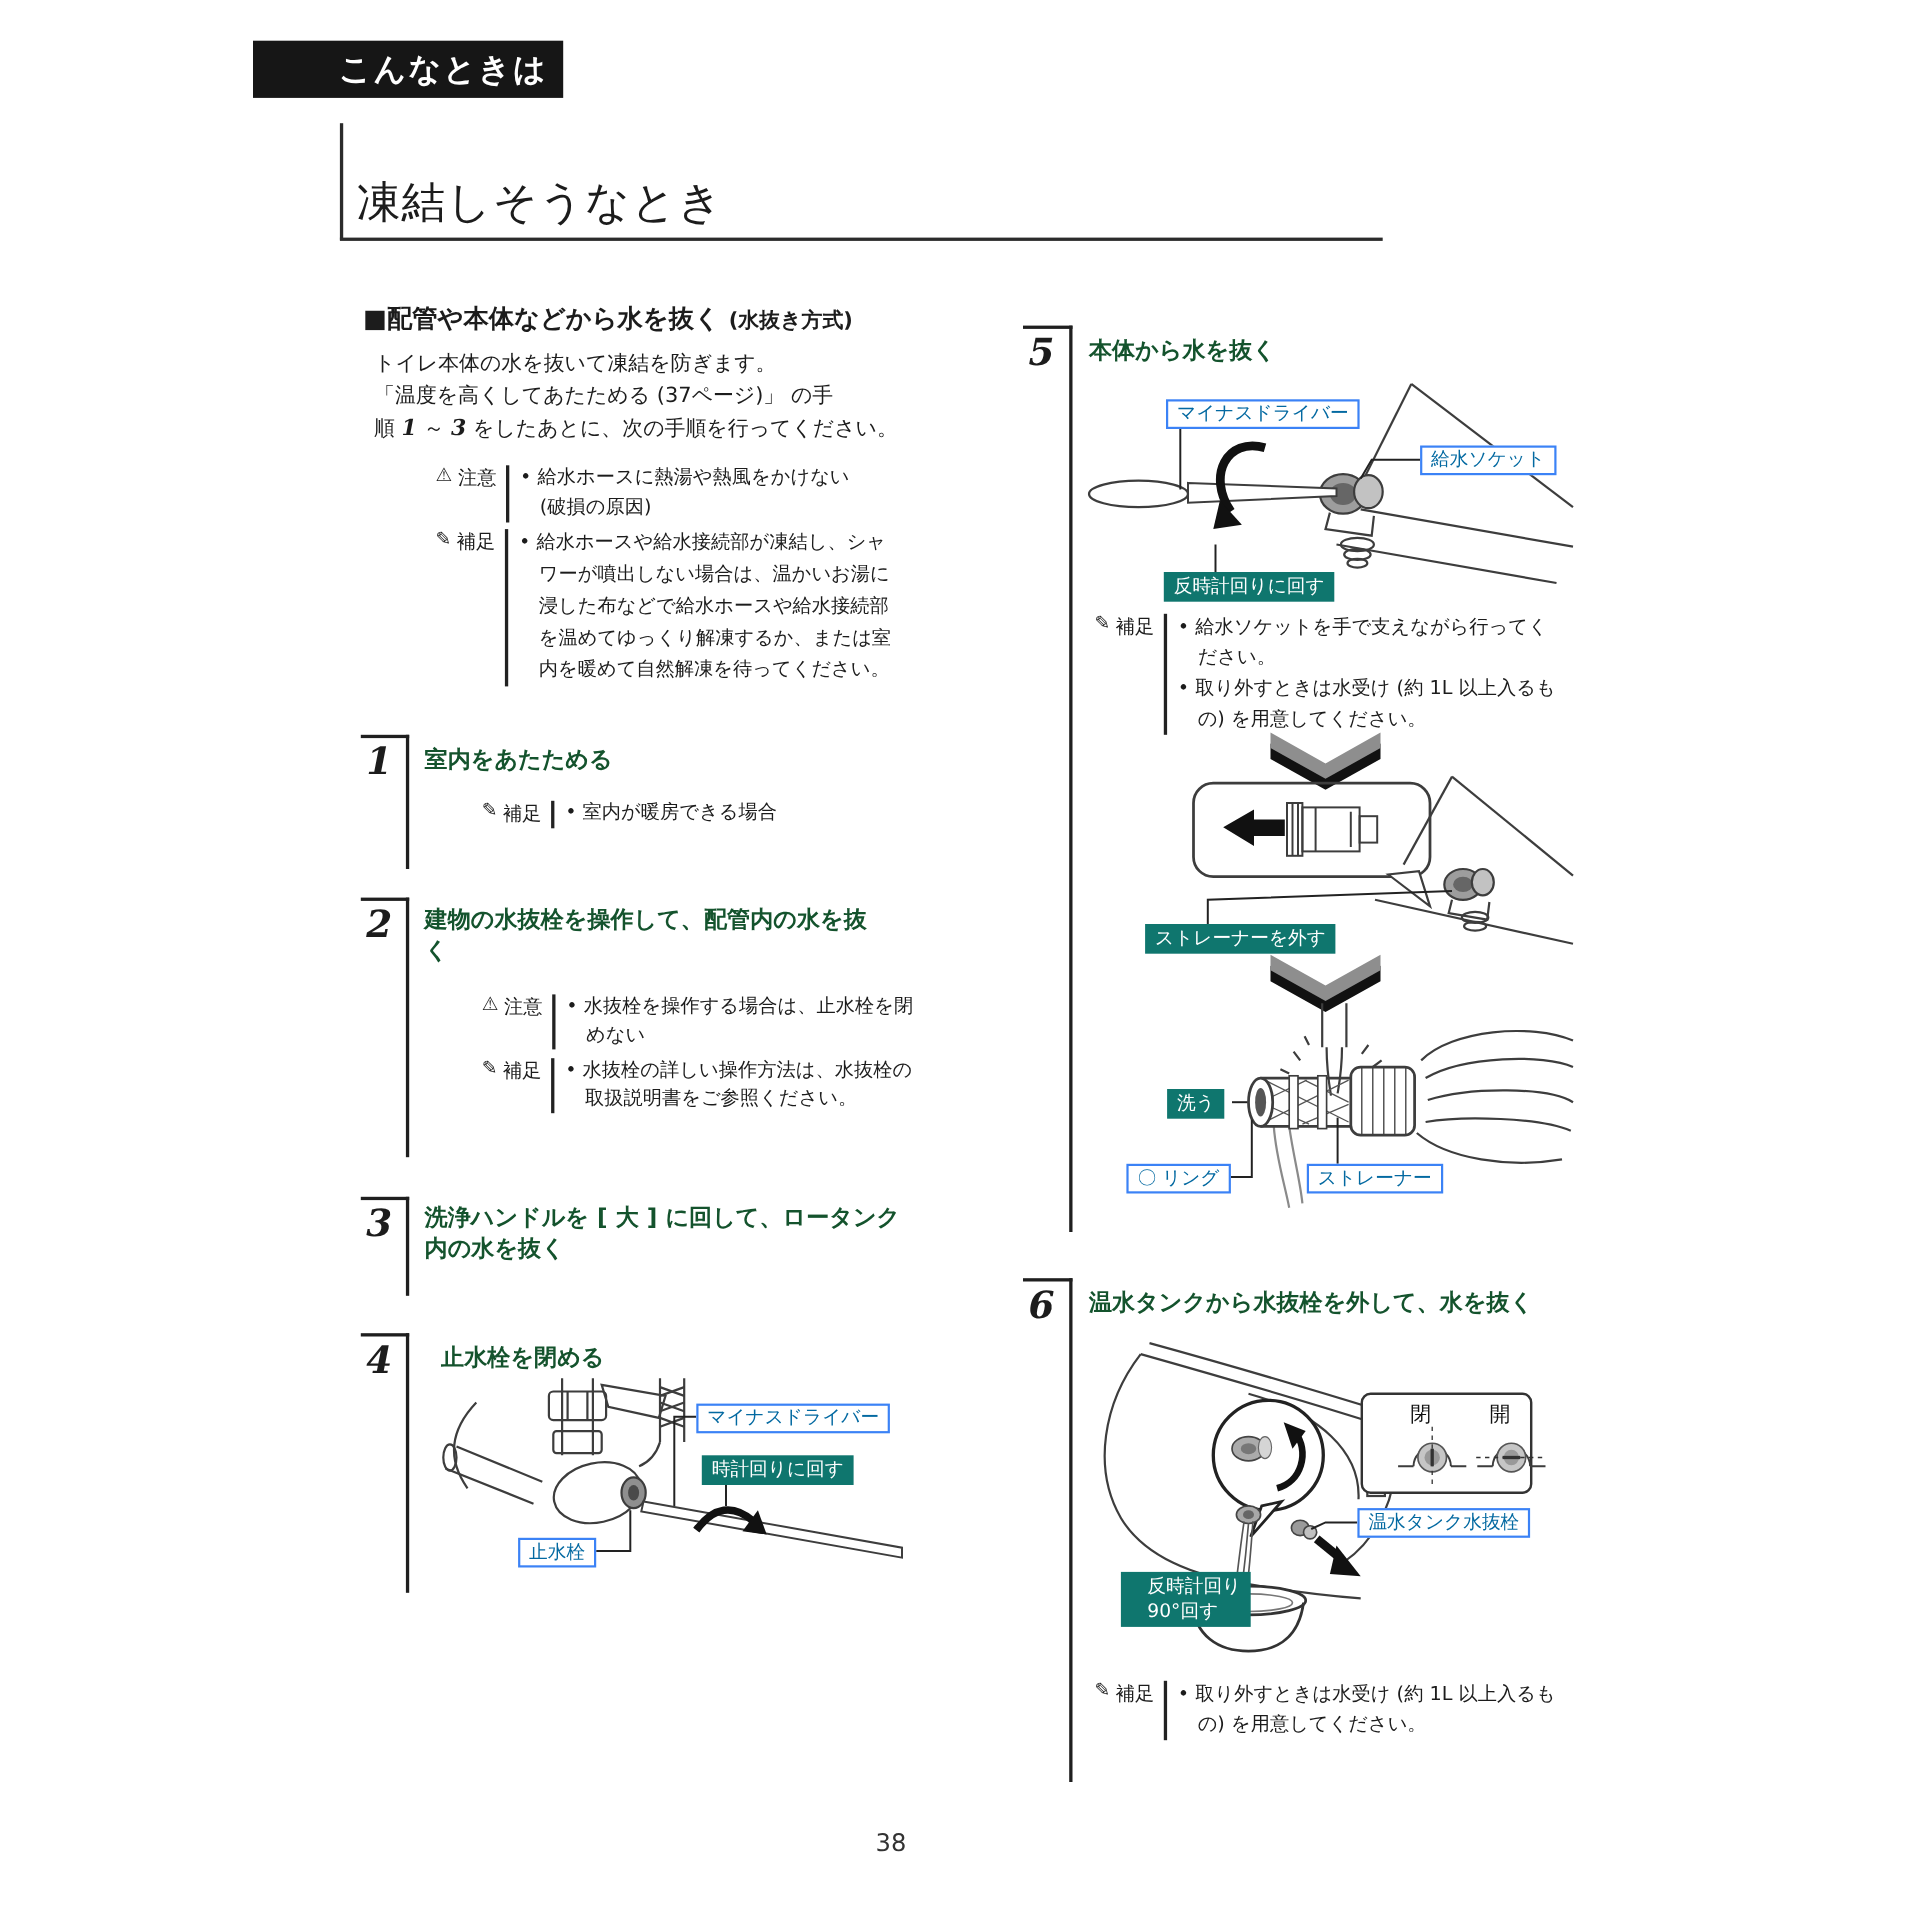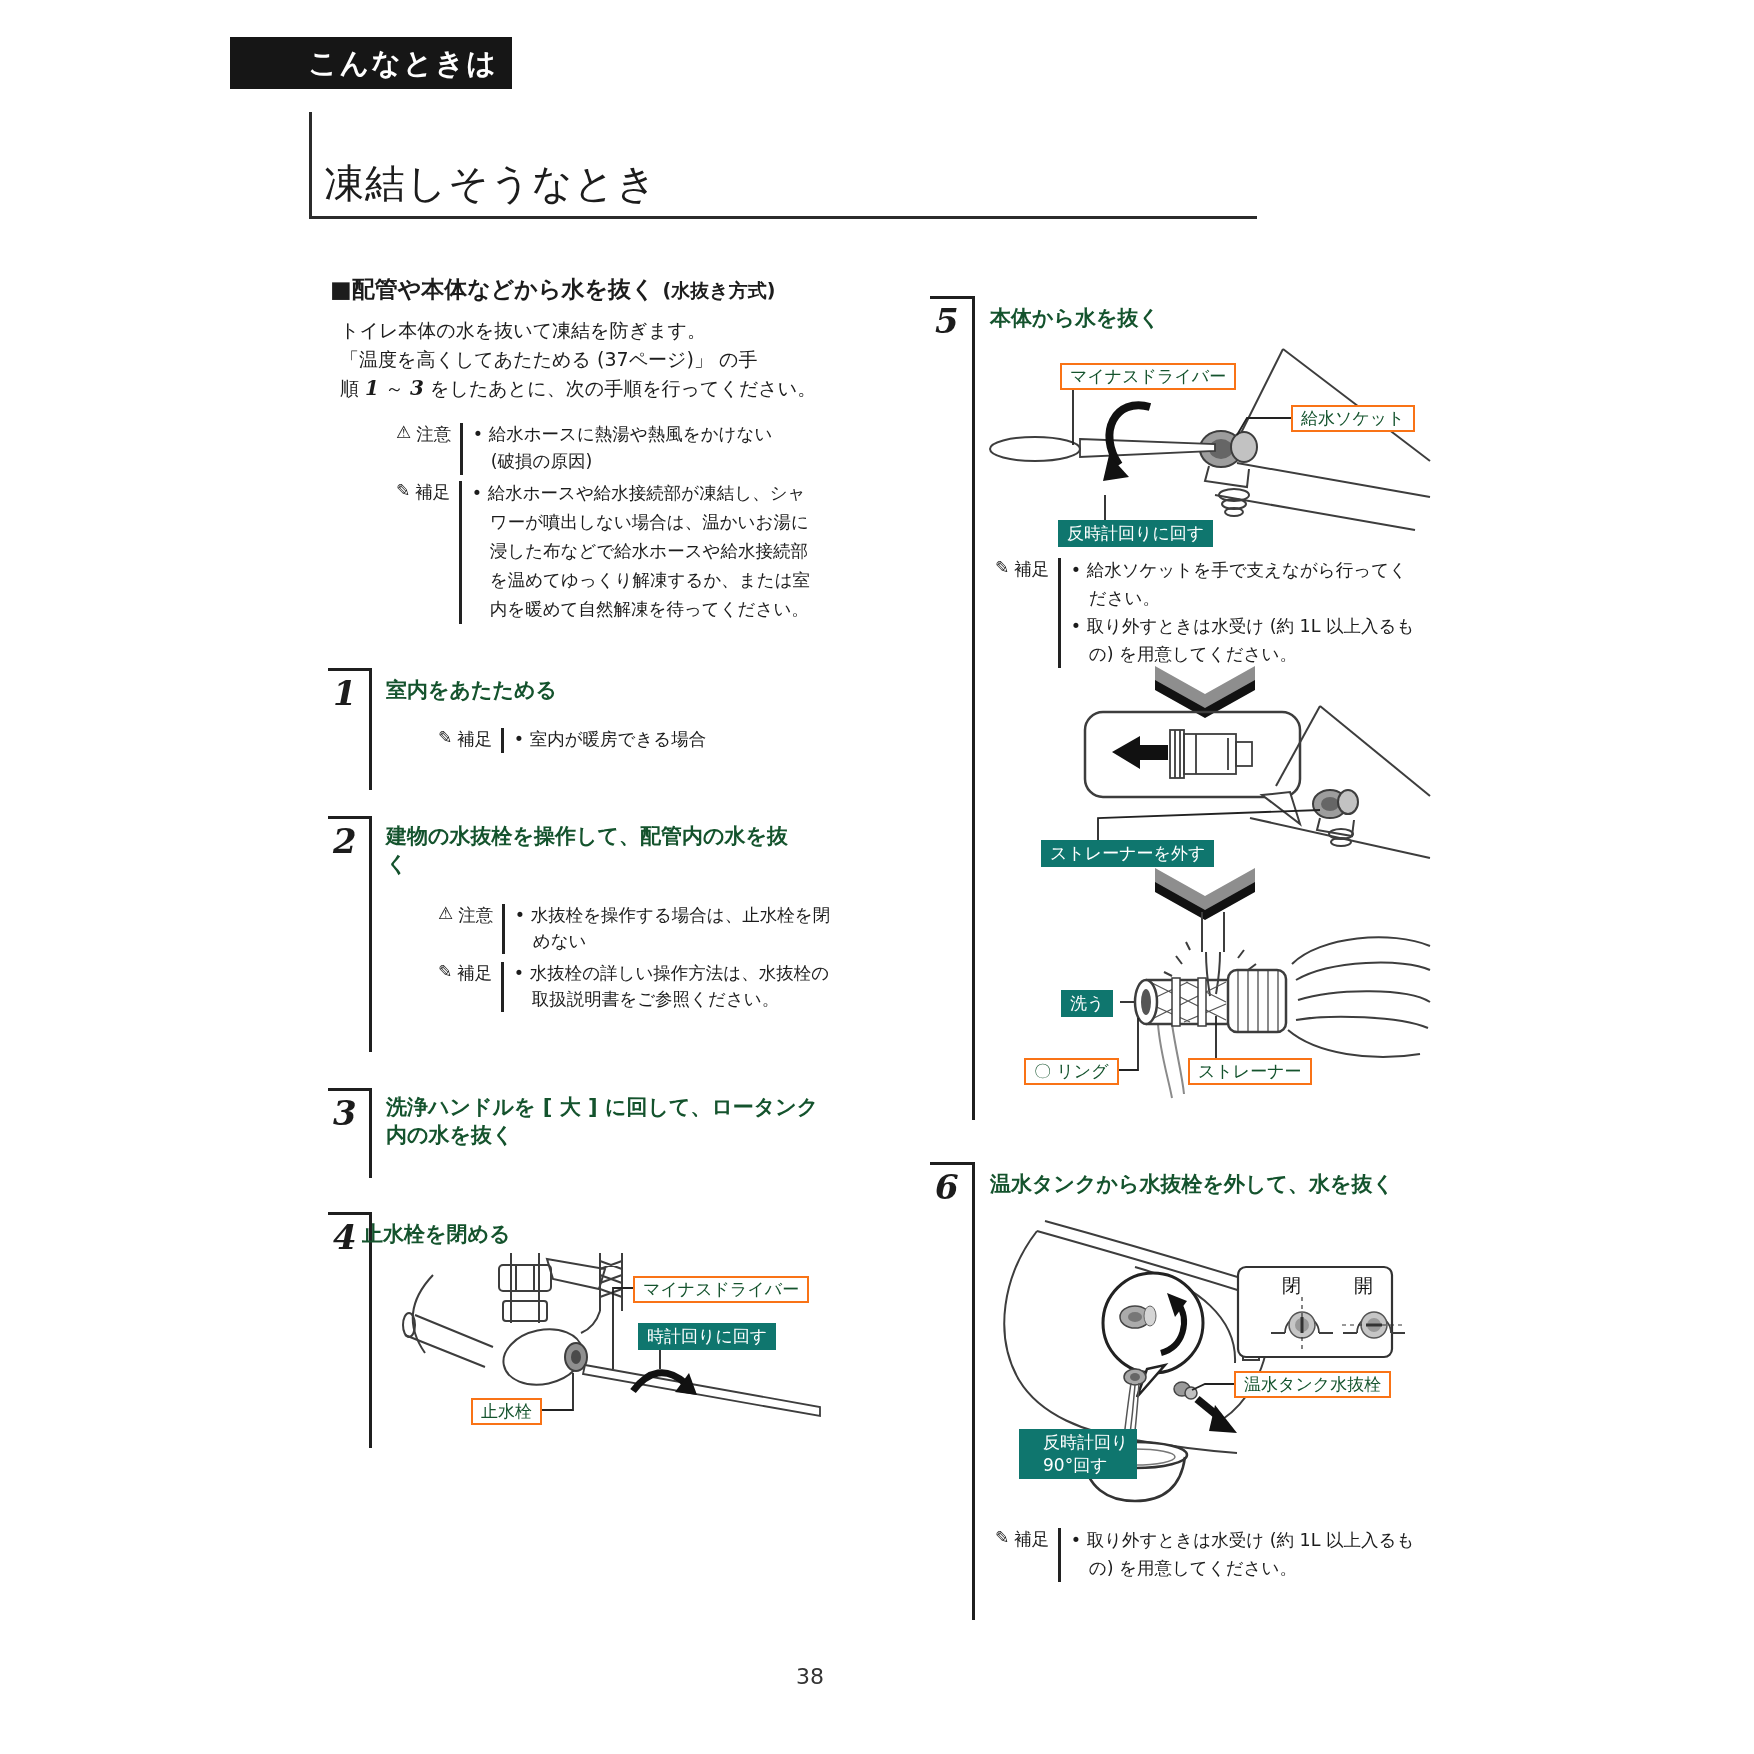--- a/index.html
+++ b/index.html
@@ -26,21 +26,21 @@
   .nlab{display:flex;align-items:flex-start;gap:5px;font-size:17.5px;white-space:nowrap;padding-top:1px;}
   .nicon{font-size:17px;}
   .nbar{width:2.5px;background:#222;margin:2px 10px 0 9px;}
   .nlines{font-size:17.5px;line-height:27px;}
   .nlines .cont{padding-left:18px;}
   
   .stepbox{position:absolute;border-top:3px solid #1f1f1f;border-right:3px solid #1f1f1f;box-sizing:border-box;}
   .stepnum{display:block;font-family:"DejaVu Serif","Liberation Serif",serif;font-style:italic;font-weight:bold;font-size:34px;padding:2px 0 0 5px;color:#1c1c1c;}
   .steptitle{position:absolute;font-size:21px;font-weight:bold;line-height:28px;color:#14532d;}
   
-  .tag{position:absolute;border:2px solid #f97316;background:#fff;font-size:17px;line-height:1.25;padding:1px 8px;white-space:nowrap;color:#14532d;}
+  .tag{position:absolute;border:2px solid #3b82f6;background:#fff;font-size:17px;line-height:1.25;padding:1px 8px;white-space:nowrap;color:#0369a1;}
   .tagdark{position:absolute;background:#0f766e;color:#fff;font-size:17px;line-height:1.35;padding:2px 9px;white-space:nowrap;}
   .plain-label{position:absolute;font-size:19px;color:#111;}
   svg.art{position:absolute;overflow:visible;}
   #page-num{left:0;top:1664px;width:1620px;text-align:center;font-size:22px;color:#333;}
 </style>
 </head>
 <body>
 
 <div id="page">
 
@@ -136,21 +136,21 @@
     <span class="stepnum">3</span>
   </div>
   <div class="steptitle" style="left:386px;top:1093px;">
     <div>洗浄ハンドルを [ 大 ] に回して、ロータンク</div>
     <div>内の水を抜く</div>
   </div>
 
   <div class="stepbox" style="left:328px;top:1212px;width:44px;height:236px;">
     <span class="stepnum">4</span>
   </div>
-  <div class="steptitle" style="left:362px;top:1220px;">止水栓を閉める</div>
+  <div class="steptitle" style="left:401px;top:1220px;">止水栓を閉める</div>
 
   <svg class="art" style="left:395px;top:1253px;" width="425" height="195" viewBox="0 0 425 195">
     <g fill="none" stroke="#3d3d3d" stroke-width="2">
       <path d="M38,22 Q2,60 30,100"></path>
       <path d="M116,0 V70 M144,0 V70"></path>
       <rect x="104" y="12" width="52" height="26" rx="4"></rect>
       <path d="M121,12 V38 M139,12 V38"></path>
       <rect x="108" y="48" width="44" height="20" rx="3"></rect>
       <path d="M20,62 L98,94 M10,82 L90,114"></path>
       <ellipse cx="14" cy="72" rx="6" ry="12"></ellipse>

